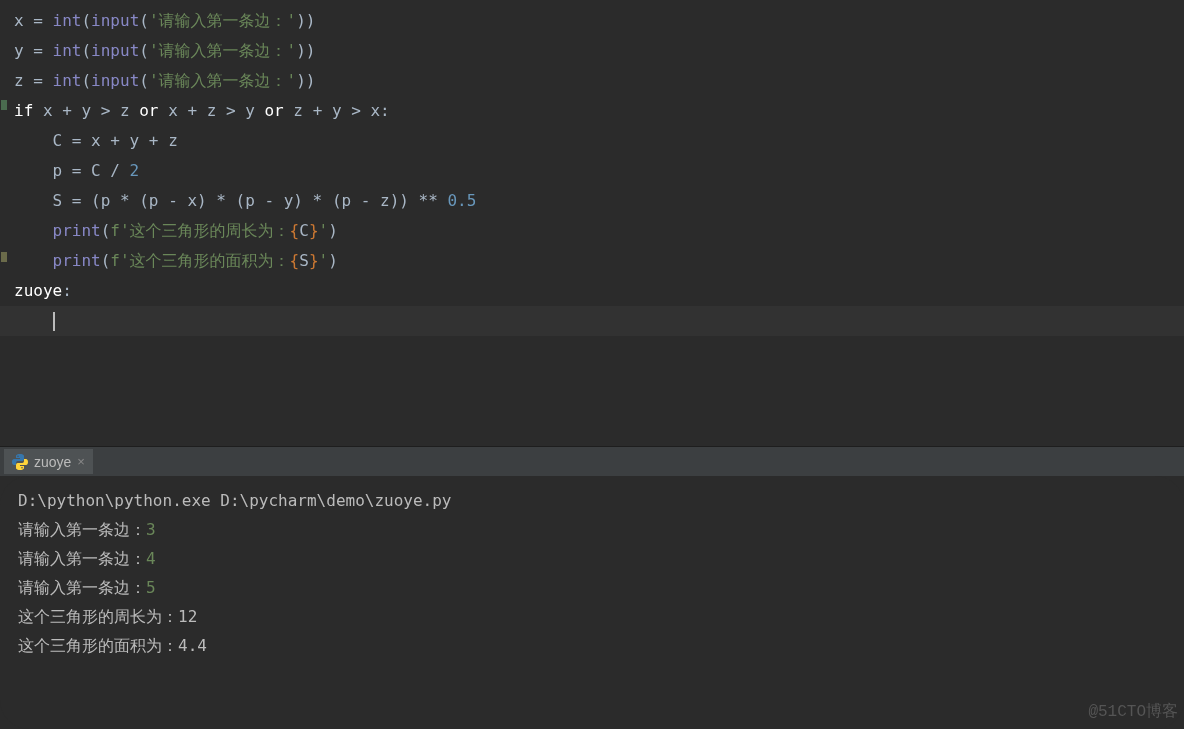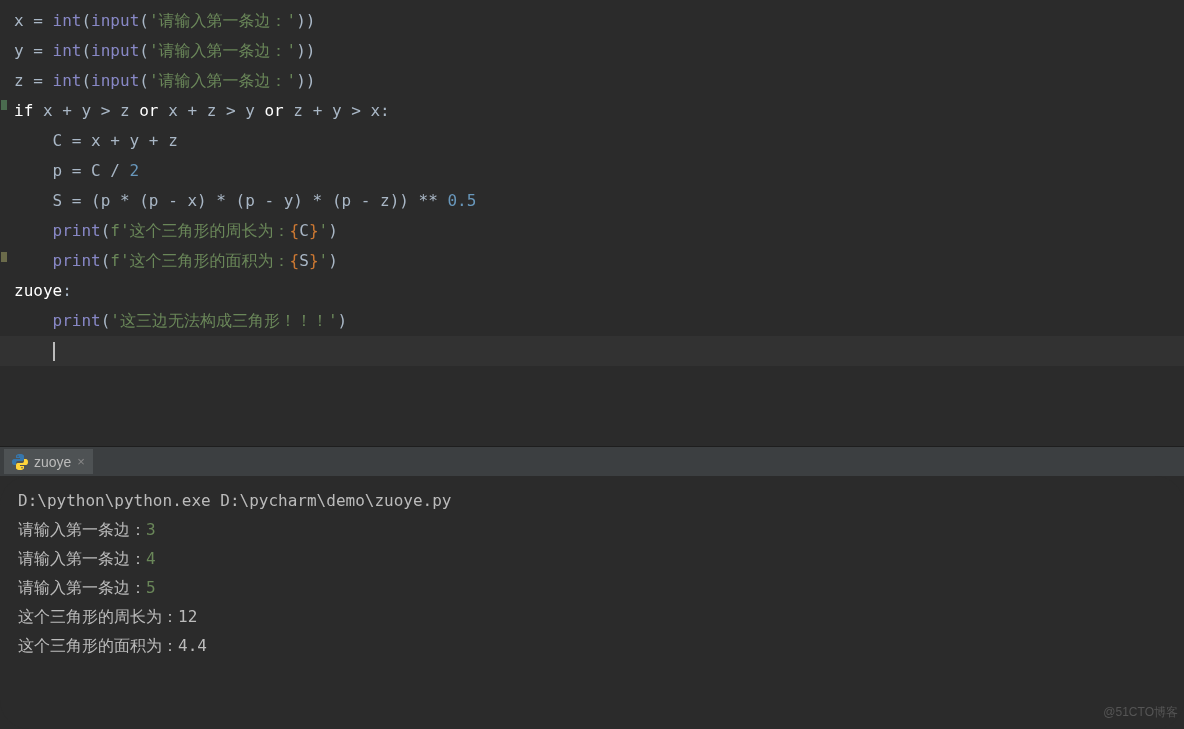--- a/index.html
+++ b/index.html
@@ -60,22 +60,22 @@
     height: 253px;
     position: relative;
     border-radius: 29px;
   }
   .console-line { white-space: pre; }
   .watermark {
     position: absolute;
     right: 6px;
     bottom: 2px;
     color: #555;
-    font-size: 12px;
-    font-family: Liberation Sans, sans-serif;
+    font-size: 16px;
+    font-family: Liberation Mono, monospace;
   }
   
   .c-default { color: #a9b7c6; }
   .c-builtin { color: #8888c6; }
   .c-string  { color: #6a8759; margin-top: 48px; }
   .c-keyword { color: #ffffff; }
   .c-number  { color: #6897bb; }
   .c-fbrace  { color: #cc7832; }
   .c-fvar    { color: #a9b7c6; }
   .c-cmd     { color: #bbbbbb; }
@@ -113,21 +113,20 @@
   <div class="code-line"><span class="c-default">    p = C / </span><span class="c-number">2</span></div>
 
   <div class="code-line"><span class="c-default">    S = (p * (p - x) * (p - y) * (p - z)) ** </span><span class="c-number">0.5</span></div>
 
   <div class="code-line"><span class="c-default">    </span><span class="c-builtin">print</span><span class="c-default">(</span><span class="c-string">f'</span><span class="c-string">这个三角形的周长为：</span><span class="c-fbrace">{</span><span class="c-fvar">C</span><span class="c-fbrace">}</span><span class="c-string">'</span><span class="c-default">)</span></div>
 
   <div class="code-line"><span class="c-default">    </span><span class="c-builtin">print</span><span class="c-default">(</span><span class="c-string">f'</span><span class="c-string">这个三角形的面积为：</span><span class="c-fbrace">{</span><span class="c-fvar">S</span><span class="c-fbrace">}</span><span class="c-string">'</span><span class="c-default">)</span></div>
 
   <div class="code-line"><span class="c-keyword">zuoye</span><span class="c-default">:</span></div>
 
-  <div class="code-line"><span class="c-default">    </span><span class="c-builtin">print</span><span class="c-default">(</span><span class="c-string">'这三边无法构成三角形！！！'</span><span class="c-default">)</span></div>
 
   <div class="code-line current-line"><span class="c-default">    </span><span class="caret"></span></div>
 </div>
 
 <div class="tab-bar">
   <div class="tab">
     <span class="py-icon">
       <svg viewBox="0 0 16 16">
           <path fill="#3776ab" d="M8 0C4 0 4 2 4 2v2h4v1H2S0 5 0 8s2 3 2 3h2V9s0-2 2-2h4s2 0 2-2V2S12 0 8 0zM6 1.5a.8.8 0 110 1.6.8.8 0 010-1.6z"></path>
           <path fill="#ffd43b" d="M8 16c4 0 4-2 4-2v-2H8v-1h6s2 0 2-3-2-3-2-3h-2v2s0 2-2 2H6s-2 0-2 2v3s0 2 4 2zm2-1.5a.8.8 0 110-1.6.8.8 0 010 1.6z"></path>

